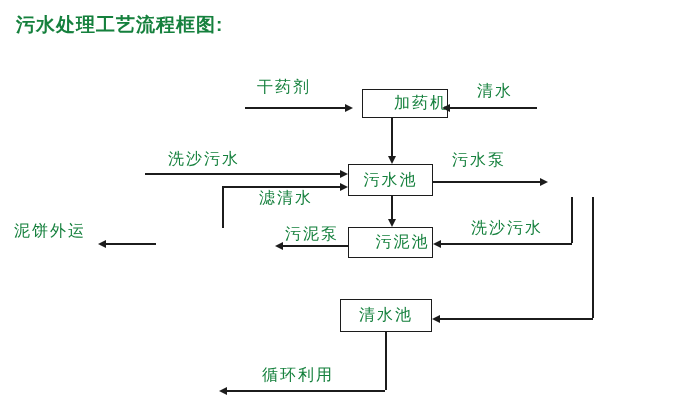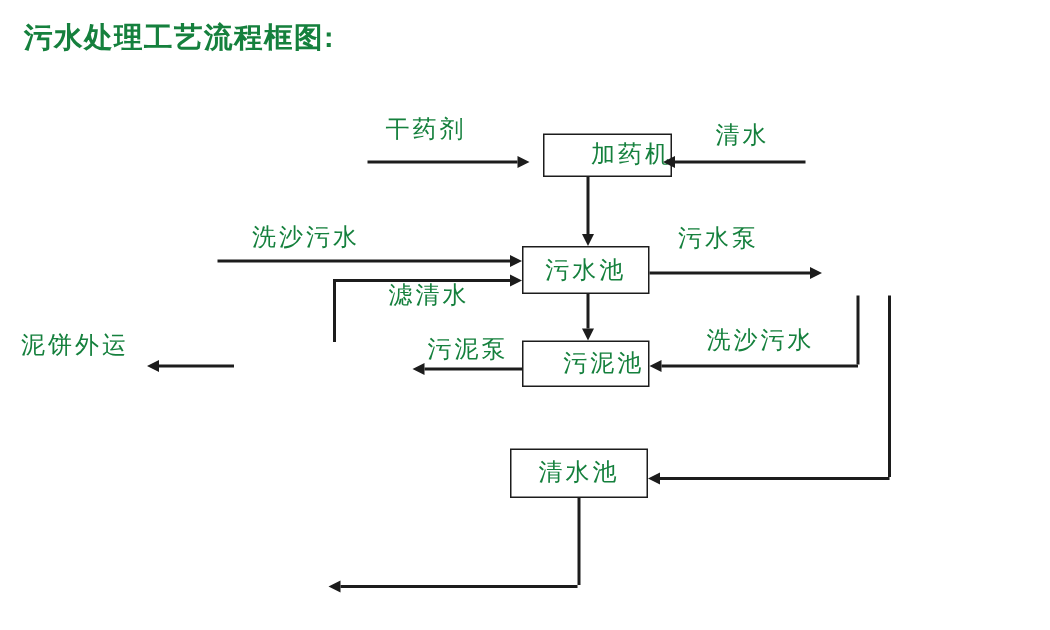--- a/index.html
+++ b/index.html
@@ -82,20 +82,21 @@
   <div class="node n5">清水池</div>
 
   <div class="flabel f0">干药剂</div>
   <div class="flabel f1">清水</div>
   <div class="flabel f2">洗沙污水</div>
   <div class="flabel f3">滤清水</div>
   <div class="flabel f4">污水泵</div>
   <div class="flabel f5">污泥泵</div>
   <div class="flabel f6">洗沙污水</div>
   <div class="flabel f7">泥饼外运</div>
+  <div class="flabel f8">循环利用</div>
 
   <div class="hl hl1"></div>
   <div class="hl hl2"></div>
   <div class="hl hl3"></div>
   <div class="hl hl4"></div>
   <div class="hl hl5"></div>
   <div class="hl hl6"></div>
   <div class="hl hl7"></div>
   <div class="hl hl8"></div>
   <div class="hl hl9"></div>

